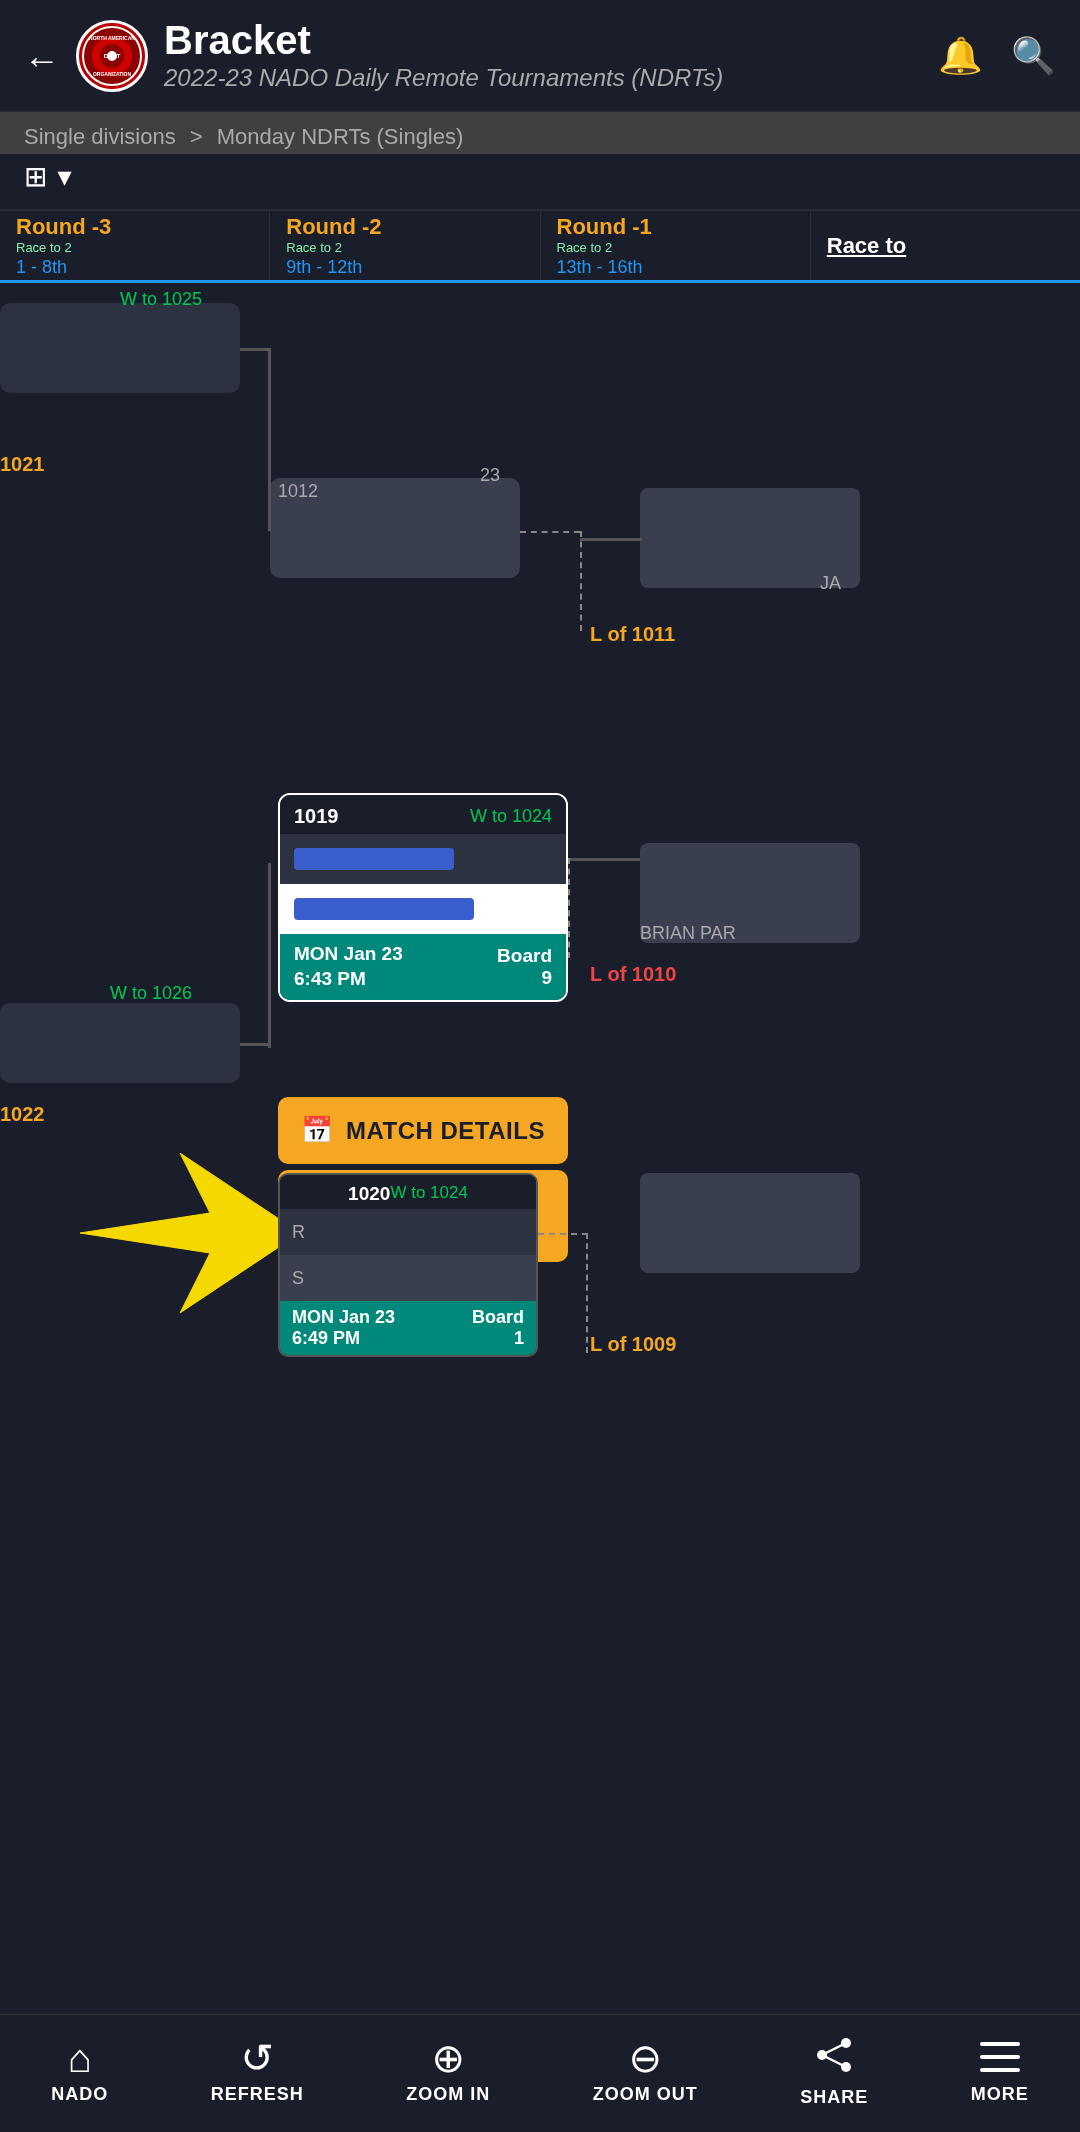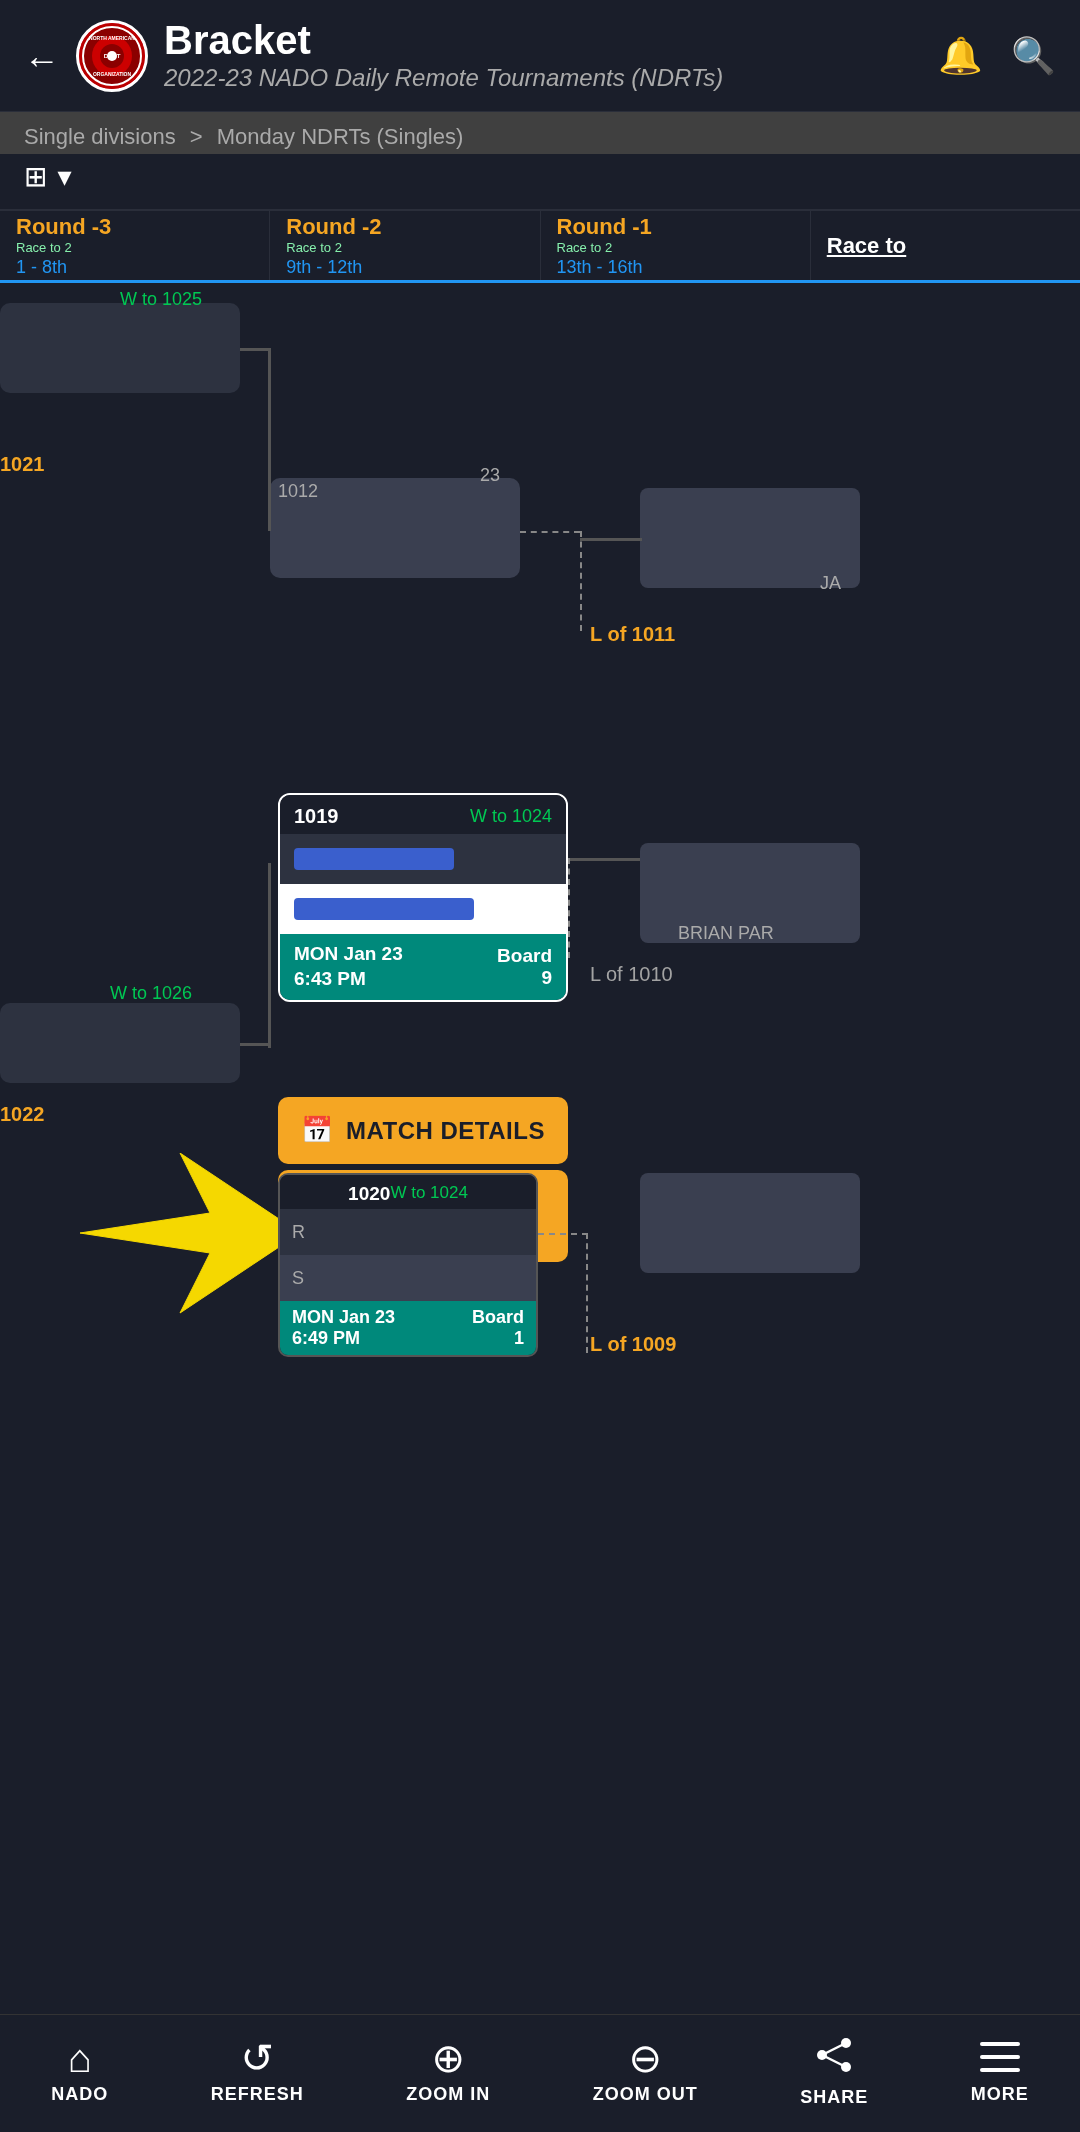--- a/index.html
+++ b/index.html
@@ -452,25 +452,25 @@
         <div class="popup-date">MON Jan 23</div>
         <div class="popup-date">6:43 PM</div>
       </div>
       <div>
         <div class="popup-board">Board</div>
         <div class="popup-board">9</div>
       </div>
     </div>
   </div>
 
-  <span class="match-label" style="left:590px; top:680px; color:#a3a3a3; font-size:20px; font-weight:400;">L of 1010</span>
+  <span class="match-label" style="left:590px; top:680px; color:#ef4444; font-size:20px; font-weight:700;">L of 1010</span>
 
   <div class="match-box-small" style="left:640px; top:560px; width:220px; height:100px; background:#3a3f50;">
   </div>
-  <span class="match-label-white" style="left:640px; top:640px; color:#aaa; font-size:18px;margin-left:38px;">BRIAN PAR</span>
+  <span class="match-label-white" style="left:640px; top:640px; color:#aaa; font-size:18px;">BRIAN PAR</span>
 
   <div style="position:absolute; left:568px; top:575px; width:72px; height:3px; background:#555;"></div>
   <div style="position:absolute; left:568px; top:575px; width:2px; height:100px; border-left:2px dashed #888;"></div>
 
   <div class="popup-buttons" style="left:278px; top:814px;">
     <button class="btn-orange">
       <span class="btn-icon">📅</span>
       <span>MATCH DETAILS</span>
     </button>
     <button class="btn-orange">

